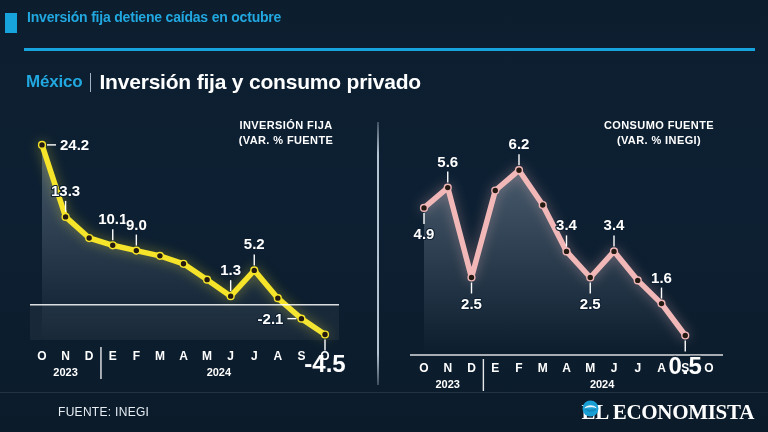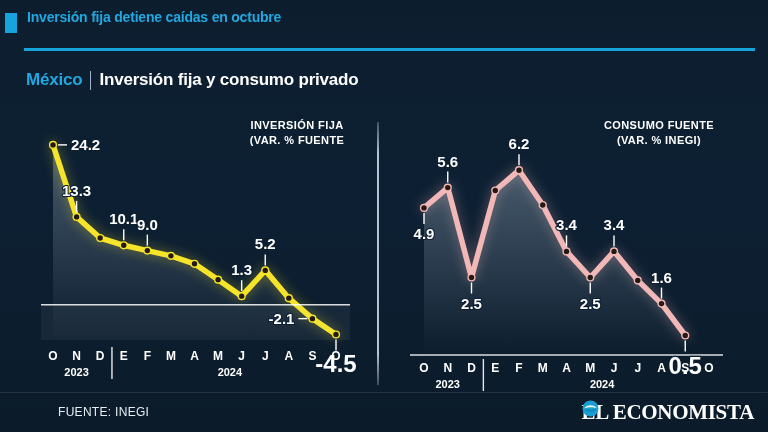--- a/index.html
+++ b/index.html
@@ -26,29 +26,29 @@
   .hdr-rule{
     position:absolute; left:24px; top:48px; width:731px; height:3px;
     background:#17a4dd;
   }
   .sub-wrap{
     position:absolute; left:26px; top:70px; display:flex; align-items:center;
     white-space:nowrap;
   }
   .sub-country{ font-size:17px; font-weight:bold; color:#22a8e0; letter-spacing:-0.2px;}
   .sub-sep{ width:1px; height:19px; background:#9fb3c4; margin:0 8px; display:inline-block;}
-  .sub-main{ font-size:17px; font-weight:bold; color:#ffffff; letter-spacing:-0.2px;}
+  .sub-main{ font-size:21px; font-weight:bold; color:#ffffff; letter-spacing:-0.2px;}
 
   
   .divider{
     position:absolute; left:377px; top:122px; width:2px; height:263px;
     background:linear-gradient(180deg,rgba(210,225,238,.25),rgba(210,225,238,.85) 12%,rgba(210,225,238,.85) 88%,rgba(210,225,238,.25));
   }
   .panel{ position:absolute; top:110px; height:280px; }
-  #panel-left{ left:16px; width:377px; }
+  #panel-left{ left:5px; width:377px; }
   #panel-right{ left:379px; width:389px; }
 
   .chart-title{
     position:absolute; font-size:11px; font-weight:bold; color:#ffffff;
     letter-spacing:0.4px; line-height:1.32; text-align:center;
   }
   #title-left{ left:206px; top:8px; width:150px; }
   #title-right{ left:180px; top:8px; width:200px; }
 
   svg{ position:absolute; left:0; top:0; overflow:visible; }

